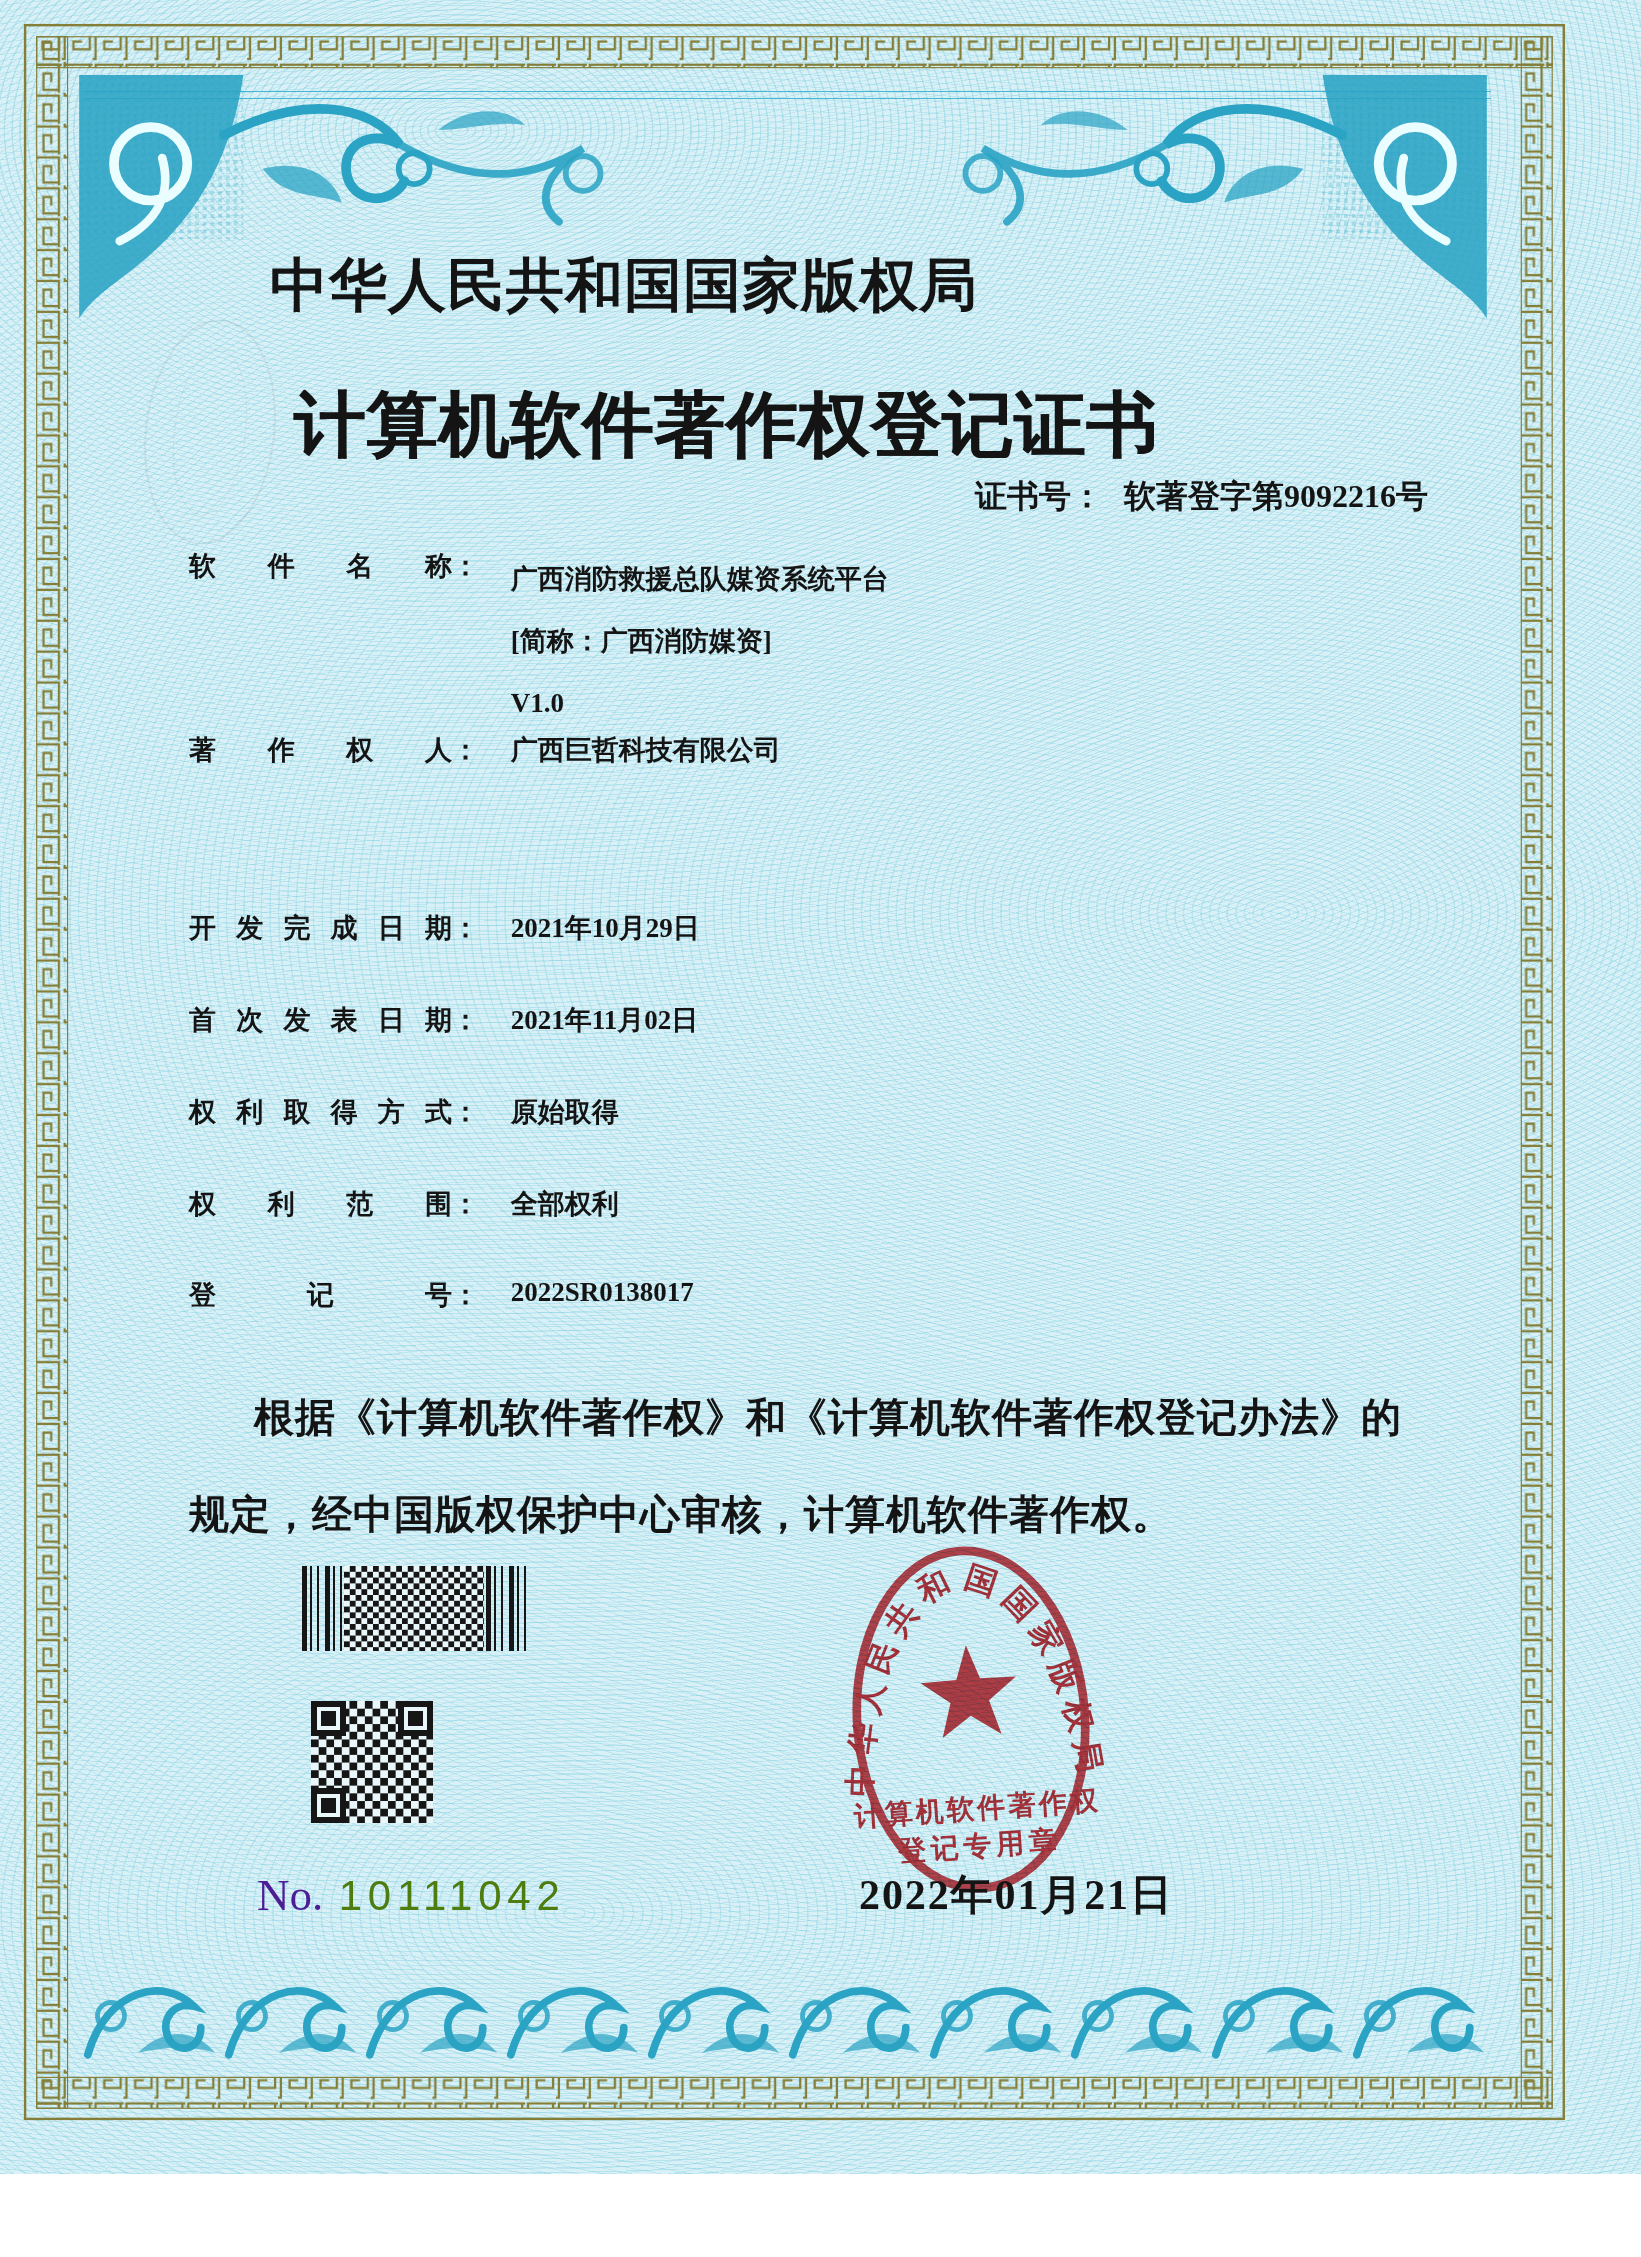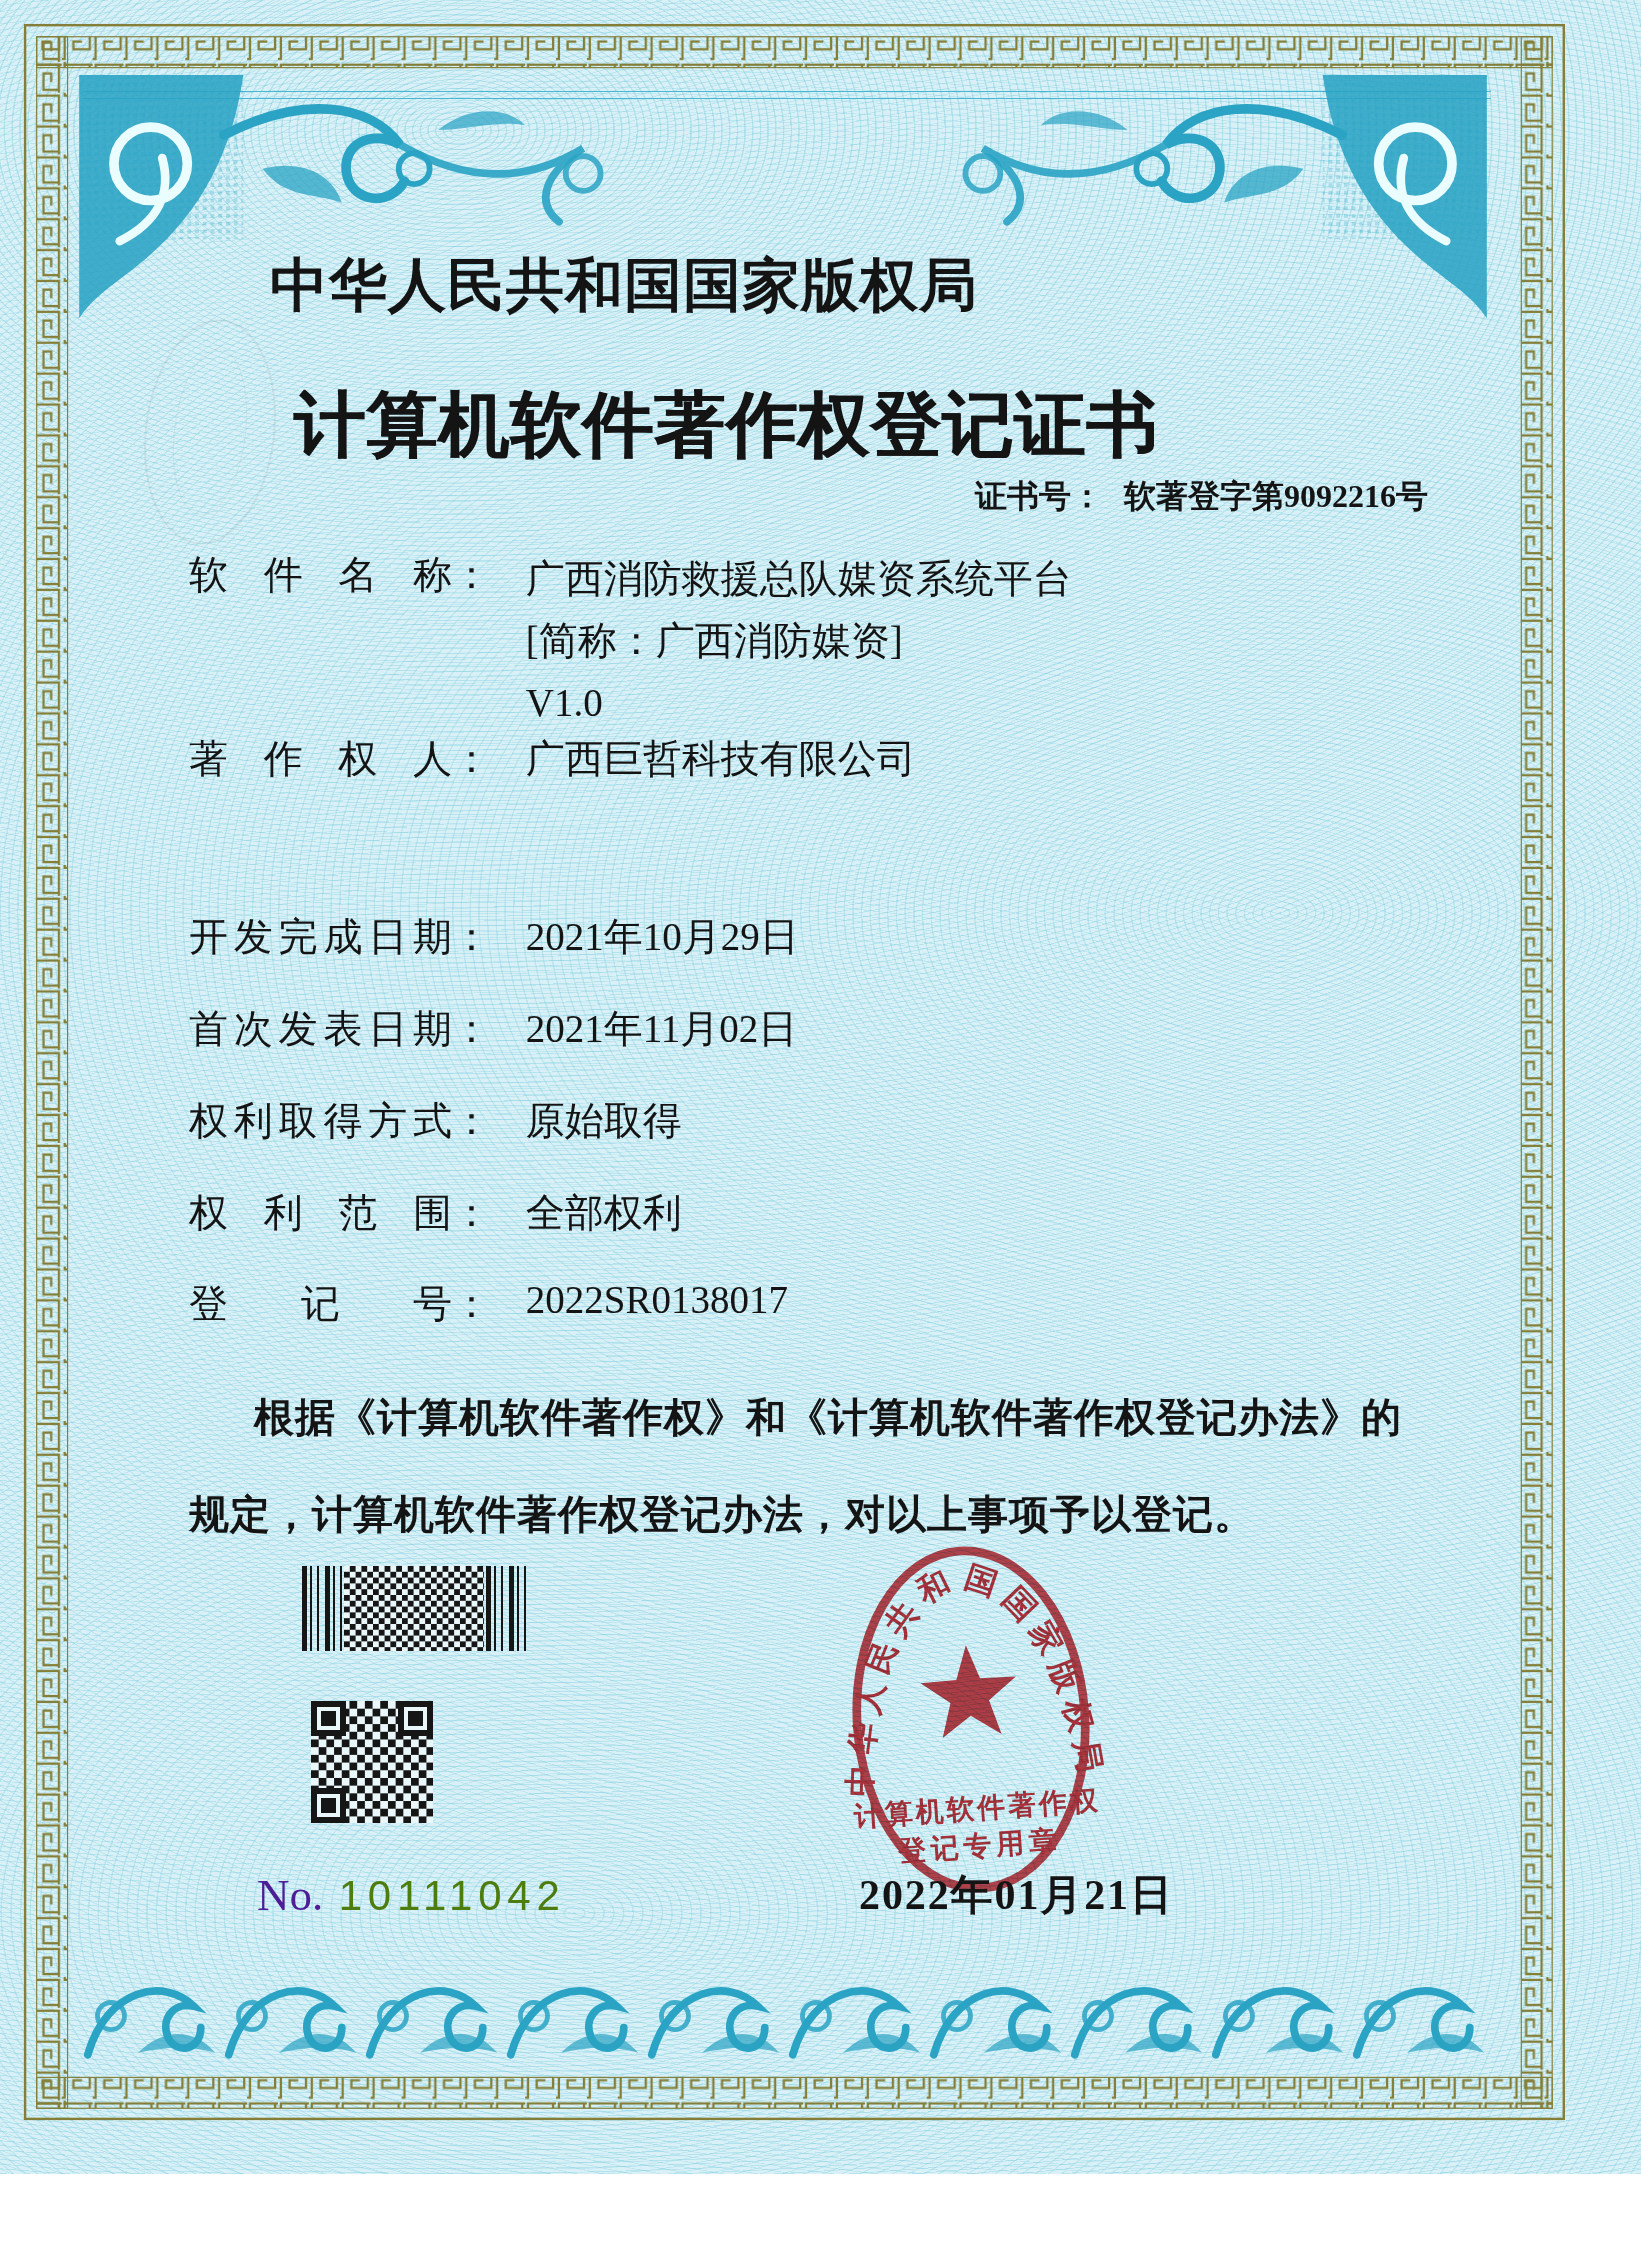--- a/index.html
+++ b/index.html
@@ -19,21 +19,21 @@
   .scan-bottom-white{position:absolute;left:0;top:2174px;width:1641px;height:83px;background:#ffffff;}
   
   .abs{position:absolute;}
   
   .authority-title{left:270px;top:247px;font-size:58px;font-weight:700;letter-spacing:1px;white-space:nowrap;}
   .certificate-title{left:294px;top:378px;font-size:71px;font-weight:900;letter-spacing:1px;white-space:nowrap;
     text-shadow:1px 0 0 #141414;}
   .certno-line{left:975px;top:475px;font-size:32px;font-weight:700;white-space:nowrap;}
   .certno-line .val{margin-left:21px;}
   
-  .row{font-size:39px;font-weight:400;white-space:nowrap;}
+  .row{font-size:27px;font-weight:700;white-space:nowrap;}
   .flabel{display:inline-block;width:263px;text-align:justify;text-align-last:justify;vertical-align:top;}
   .fcolon{display:inline-block;vertical-align:top;}
   .fvalue{display:inline-block;margin-left:25px;vertical-align:top;}
   .fvalue .vline{line-height:62px;}
   
   .statement{font-size:40px;font-weight:700;letter-spacing:1px;white-space:nowrap;}
   
   .barcode{left:302px;top:1566px;width:226px;height:85px;
     background:repeating-linear-gradient(90deg,#161616 0 4.8px,rgba(0,0,0,0) 4.8px 7.7px,#161616 7.7px 9.7px,rgba(0,0,0,0) 9.7px 15.4px,#161616 15.4px 17.4px,rgba(0,0,0,0) 17.4px 23px);}
   .barcode .matrix{position:absolute;left:42px;right:44px;top:0;bottom:0;
@@ -169,21 +169,21 @@
     <span class="flabel">权利取得方式</span><span class="fcolon">：</span>
     <span class="fvalue">原始取得</span>
   </div>
 
   <div class="abs row" style="left:189px;top:1277px;">
     <span class="flabel">登记号</span><span class="fcolon">：</span>
     <span class="fvalue">2022SR0138017</span>
   </div>
 
   <div class="abs statement" style="left:254px;top:1390px;">根据《计算机软件著作权》和《计算机软件著作权登记办法》的</div>
-  <div class="abs statement" style="left:189px;top:1487px;">规定，计算机软件著作权登记办法，对以上事项予以登记。</div>
+  <div class="abs statement" style="left:189px;top:1487px;">规定，经中国版权保护中心审核，计算机软件著作权。</div>
 
   <div class="abs barcode">
     <div class="matrix"></div>
   </div>
   <div class="abs qrcode">
     <div class="finder tl"></div>
     <div class="finder tr"></div>
     <div class="finder bl"></div>
   </div>
 

